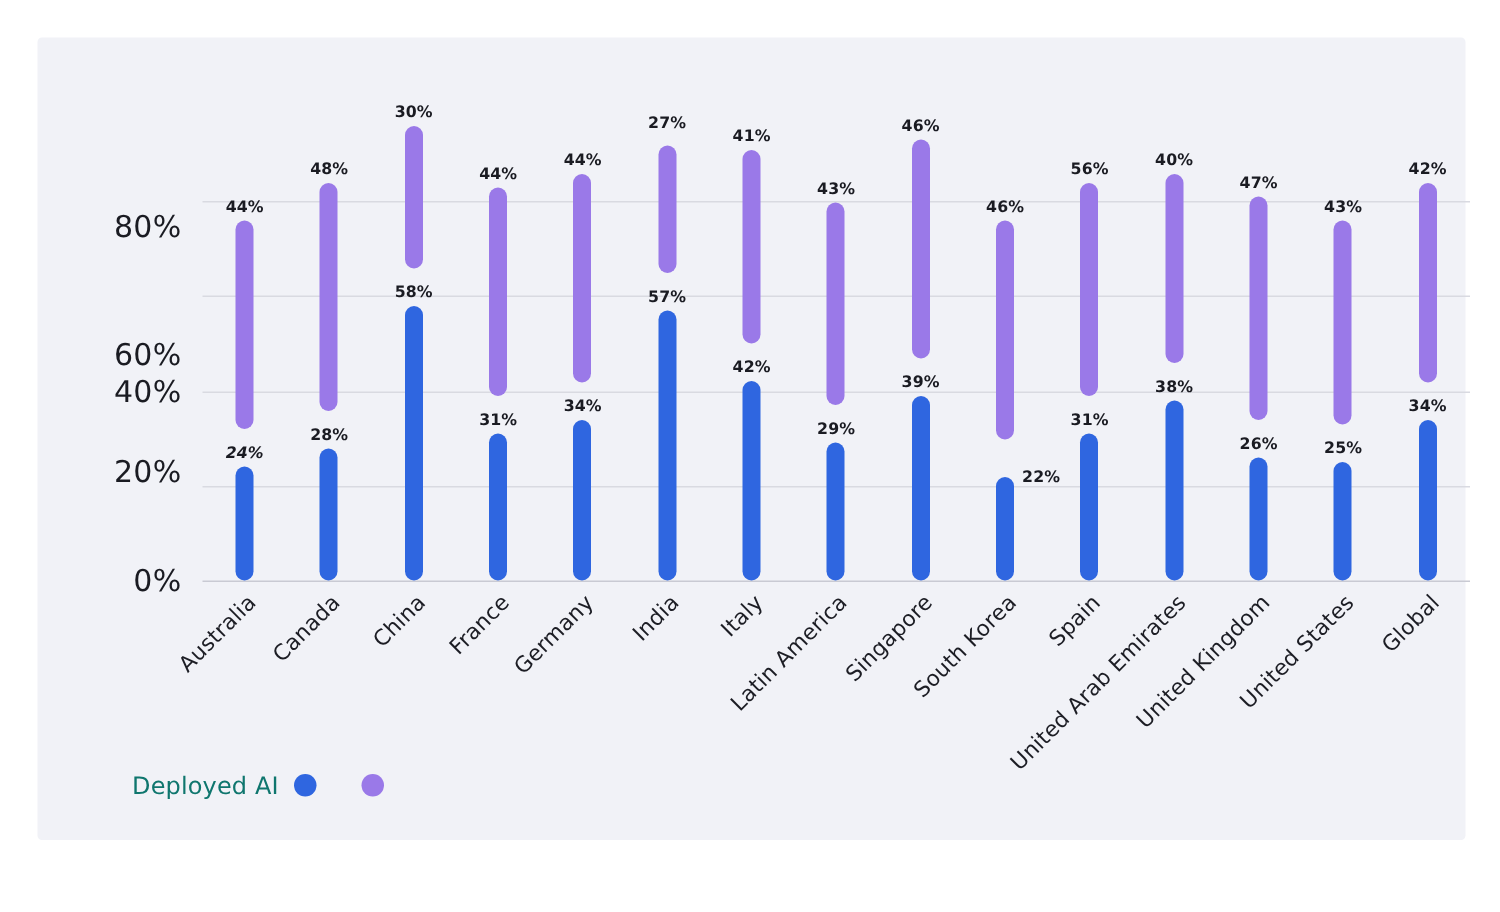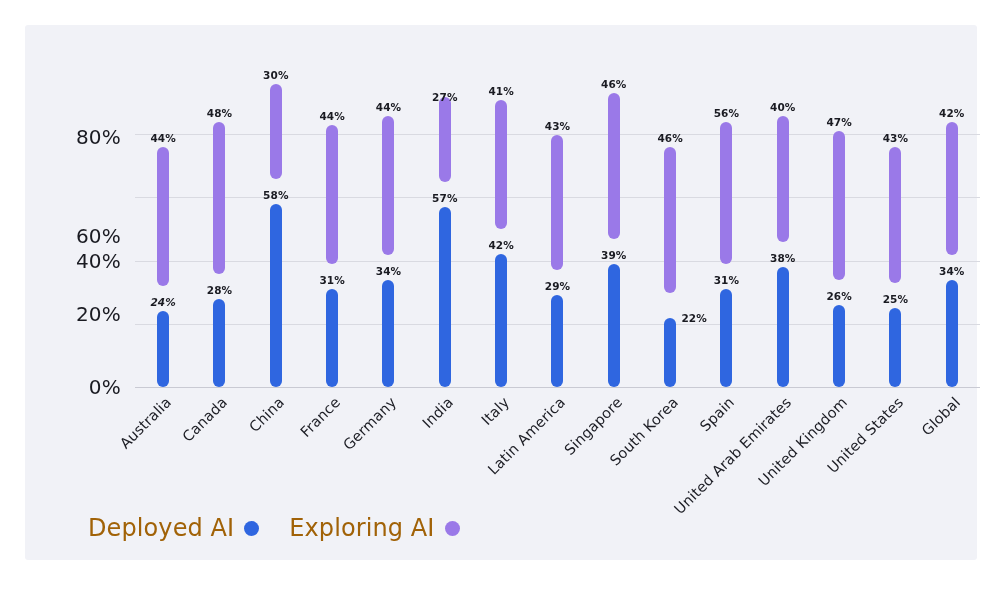--- a/index.html
+++ b/index.html
@@ -96,22 +96,22 @@
   
   .legend {
     position: absolute;
     left: 63px; top: 489px;
     display: flex;
     align-items: center;
     gap: 30px;
   }
   .legend-item { display: flex; align-items: center; gap: 10px; }
   .legend-text {
-    font-size: 24px;
-    color: #a16207;
+    font-size: 16px;
+    color: #0f766e;
     letter-spacing: .1px;
   }
   .legend-dot {
     width: 15px; height: 15px; border-radius: 50%;
     display: inline-block;
   }
 
   
   .caption {
     position: absolute;
@@ -125,21 +125,21 @@
 <body>
 
 <div id="root">
   <div class="card">
 
     <div class="ylabels" id="ylabels">
         <div class="ylabel" style="top: 362px;">0%</div>
         <div class="ylabel" style="top: 289px;">20%</div>
         <div class="ylabel" style="top: 235.636px;">40%</div>
         <div class="ylabel" style="top: 172.455px; margin-top: 39px;">60%</div>
-        <div class="ylabel" style="top: 112px;">80%</div>
+        <div class="ylabel" style="top: 126px;">80%</div>
       </div>
 
     <div class="plot">
       <div id="gridlines">
           <div class="gridline axis" style="top: 278px;"></div>
           <div class="gridline" style="top: 214.818px;"></div>
           <div class="gridline" style="top: 151.636px;"></div>
           <div class="gridline" style="top: 88.4545px;"></div>
           <div class="gridline" style="top: 25.2727px;"></div>
         </div>
@@ -171,21 +171,21 @@
           <div class="col">
             <div class="bar deployed" style="bottom: 0px; height: 107.409px; background: rgb(47, 102, 224);"></div>
             <div class="vlabel" style="bottom: 110.409px;">34%</div>
             <div class="bar exploring" style="bottom: 132.409px; height: 139px; background: rgb(154, 121, 232);"></div>
             <div class="vlabel" style="bottom: 274.409px;">44%</div>
           </div>
           <div class="col">
             <div class="bar deployed" style="bottom: 0px; height: 180.068px; background: rgb(47, 102, 224);"></div>
             <div class="vlabel" style="bottom: 183.068px;">57%</div>
             <div class="bar exploring" style="bottom: 205.068px; height: 85.2955px; background: rgb(154, 121, 232);"></div>
-            <div class="vlabel" style="bottom: 284px; text-align: center;">27%</div>
+            <div class="vlabel" style="bottom: 299px; text-align: center;">27%</div>
           </div>
           <div class="col">
             <div class="bar deployed" style="bottom: 0px; height: 132.682px; background: rgb(47, 102, 224);"></div>
             <div class="vlabel" style="bottom: 135.682px;">42%</div>
             <div class="bar exploring" style="bottom: 157.682px; height: 129.523px; background: rgb(154, 121, 232);"></div>
             <div class="vlabel" style="bottom: 290.205px;">41%</div>
           </div>
           <div class="col">
             <div class="bar deployed" style="bottom: 0px; height: 91.6136px; background: rgb(47, 102, 224);"></div>
             <div class="vlabel" style="bottom: 94.6136px;">29%</div>
@@ -284,19 +284,18 @@
           <div class="xlabel">Global</div>
         </div>
       </div>
 
     <div class="legend" id="legend">
         <div class="legend-item">
           <span class="legend-text">Deployed AI</span>
           <span class="legend-dot" style="background: rgb(47, 102, 224);"></span>
         </div>
         <div class="legend-item">
-          <span class="legend-text">Exploring AI</span>
           <span class="legend-dot" style="background: rgb(154, 121, 232);"></span>
         </div>
       </div>
   </div>
 
 </div>
 
 </body></html>

